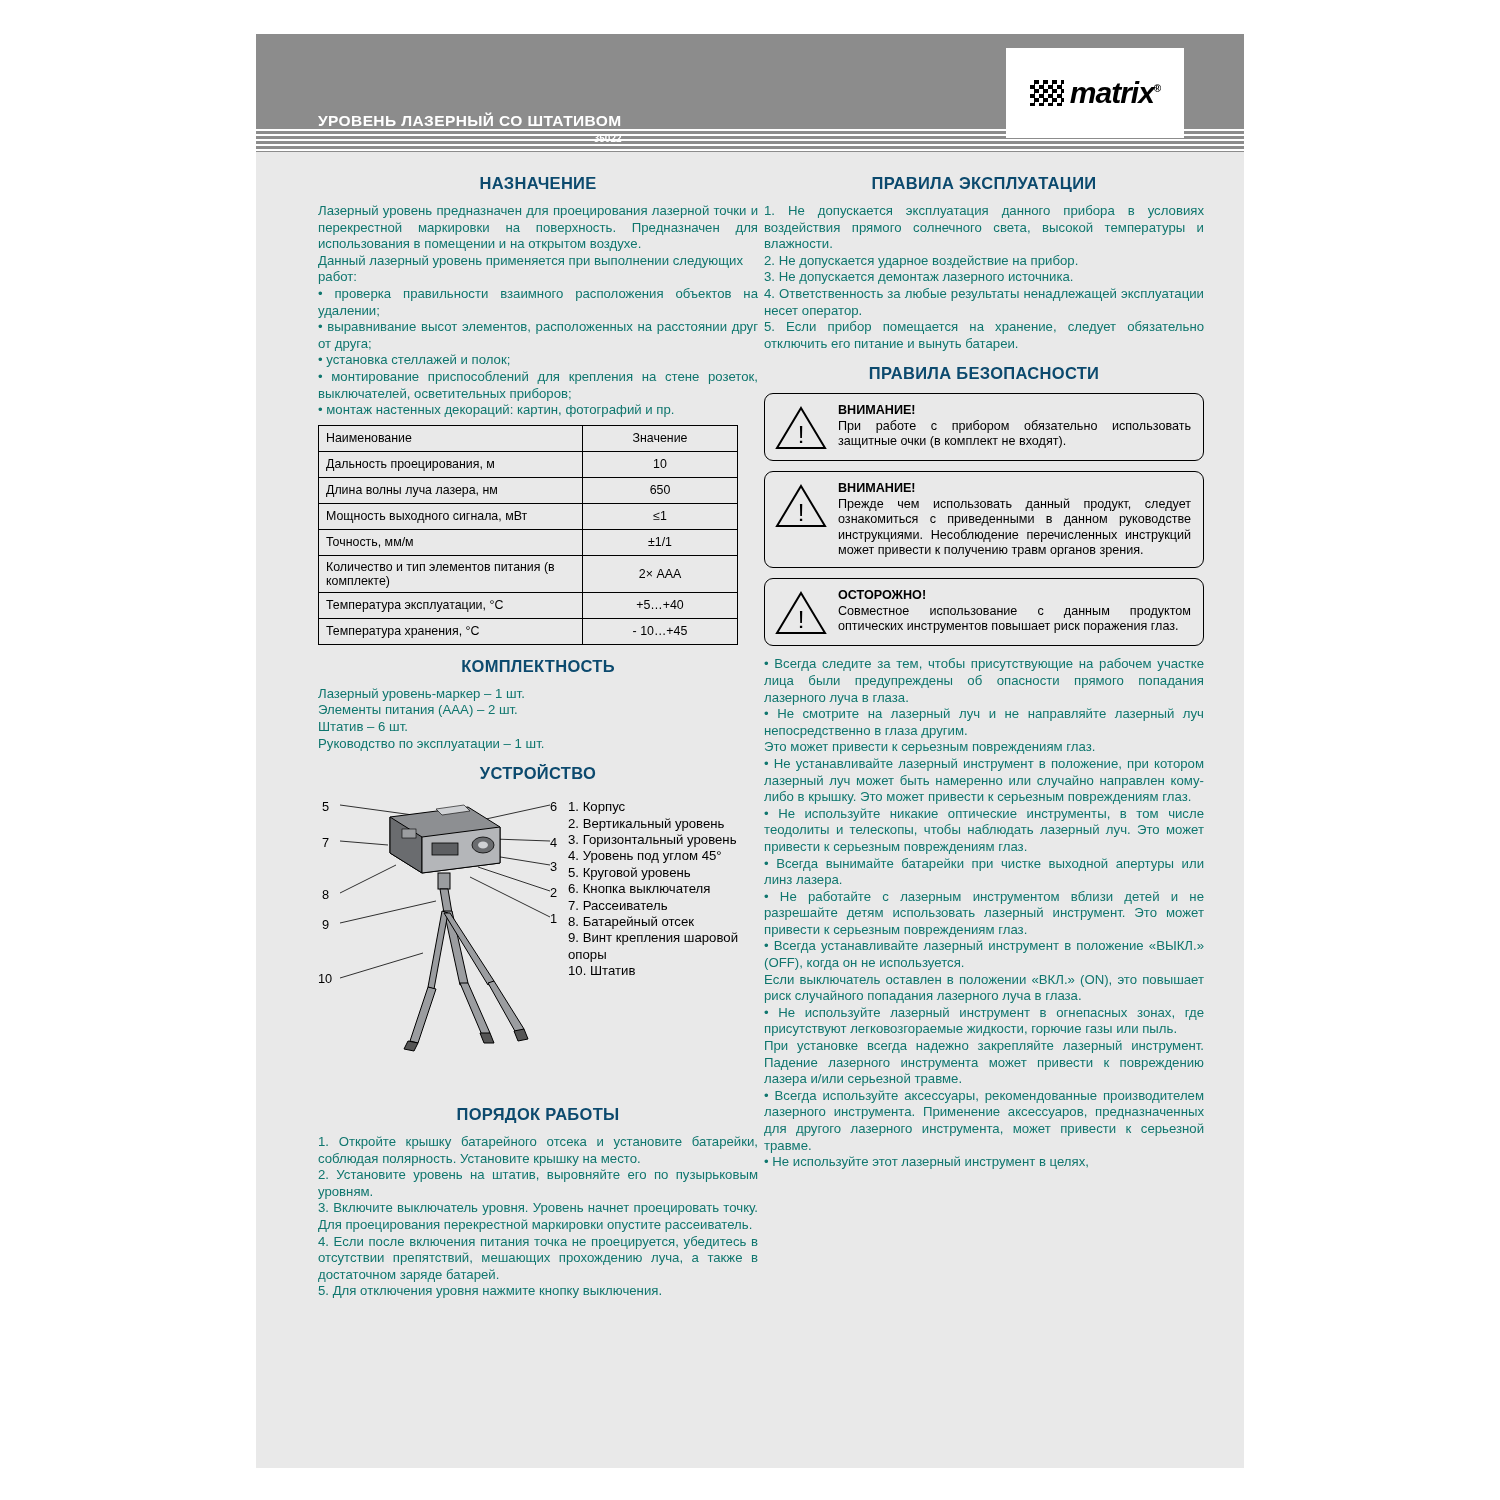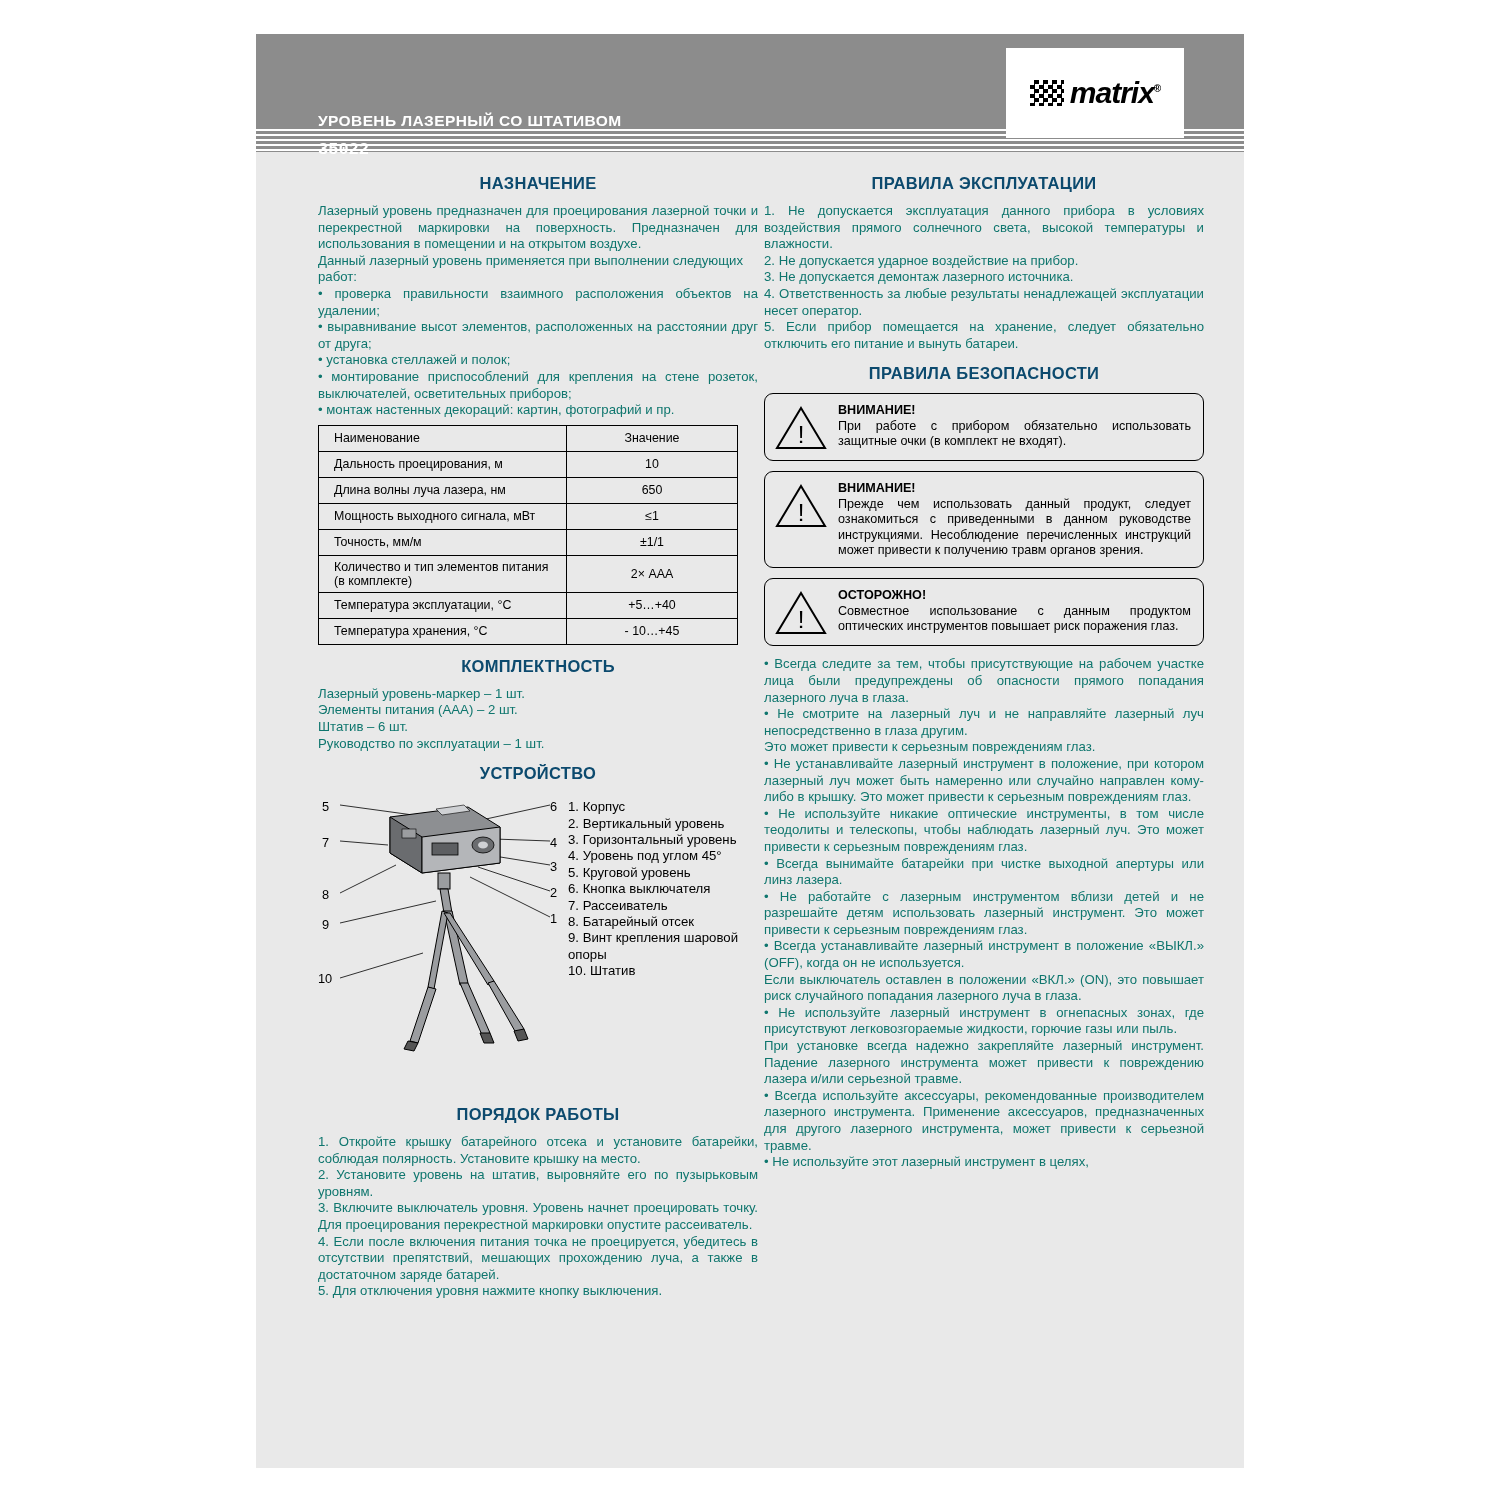--- a/index.html
+++ b/index.html
@@ -2,38 +2,38 @@
 <html><head>
 <meta charset="utf-8">
 <style>
   html,body{margin:0;padding:0;background:#ffffff;}
   body{width:1500px;height:1500px;font-family:"Liberation Sans",sans-serif;}
   .page{position:relative;width:1500px;height:1500px;background:#ffffff;overflow:hidden;}
   .sheet{position:absolute;left:256px;top:34px;width:988px;height:1434px;background:#e9e9e9;}
   .header{position:relative;height:118px;background:#8c8c8c;}
   .header .stripes{position:absolute;left:0;right:0;bottom:0;height:26px;
      background:repeating-linear-gradient(to bottom,#8c8c8c 0px,#8c8c8c 3px,#ffffff 3px,#ffffff 5px);}
-  .title-block{position:absolute;left:62px;top:78px;color:#ffffff;}
+  .title-block{position:absolute;left:62px;top:78px;color:#ffffff;text-align:right;}
   .title-block .t1{font-size:15.5px;font-weight:bold;letter-spacing:.4px;}
-  .title-block .t2{font-size:17px;font-weight:bold;margin-top:10px;font-family:Liberation Mono, monospace;}
+  .title-block .t2{font-size:10px;font-weight:bold;margin-top:3px;}
   .logo{position:absolute;right:60px;top:14px;width:178px;height:90px;background:#ffffff;display:flex;align-items:center;justify-content:center;}
   .logo .mark{display:flex;align-items:center;gap:6px;}
   .logo .chk{width:34px;height:26px;background:
      repeating-conic-gradient(#000 0% 25%, #fff 0% 50%) 0 0/9px 9px;}
   .logo .name{font-size:30px;font-weight:bold;font-style:italic;letter-spacing:-1px;}
   .logo .reg{font-size:10px;vertical-align:super;font-style:normal;font-weight:bold;}
   .cols{position:absolute;left:0;top:118px;width:988px;height:1316px;}
   .col{position:absolute;top:10px;width:440px;}
   .col.left{left:62px;}
   .col.right{left:508px;}
   h2{font-size:16.5px;font-weight:bold;text-align:center;margin:12px 0 10px;letter-spacing:.3px;color:#0c4a6e;}
   p{font-size:13.2px;line-height:16.6px;margin:0;text-align:justify;color:#0f766e;}
   p.nj{text-align:left;}
   table.spec{border-collapse:collapse;width:420px;margin:6px 0 2px 0;font-size:12.4px;}
-  table.spec td{border:1px solid #000;padding:4px 15px;height:17px;}
+  table.spec td{border:1px solid #000;padding:4px 7px;height:17px;}
   table.spec td.v{text-align:center;width:140px;}
   .warn{border:1px solid #000;border-radius:9px;padding:9px 12px 9px 10px;margin:10px 0;display:flex;gap:11px;align-items:flex-start;background:#e9e9e9;}
   .warn .tri{flex:0 0 auto;width:52px;height:46px;position:relative;margin-top:2px;}
   .warn .tri svg{width:52px;height:46px;}
   .warn .wtxt{font-size:12.6px;line-height:15.4px;text-align:justify;}
   .warn .wtitle{font-weight:bold;}
   .device{position:relative;height:300px;margin-top:4px;}
   .device .nums-l,.device .nums-r{position:absolute;font-size:12.8px;}
   .dev-list{position:absolute;left:250px;top:6px;width:190px;font-size:13.2px;line-height:16.4px;}
   .bullets p{margin-bottom:0;}

